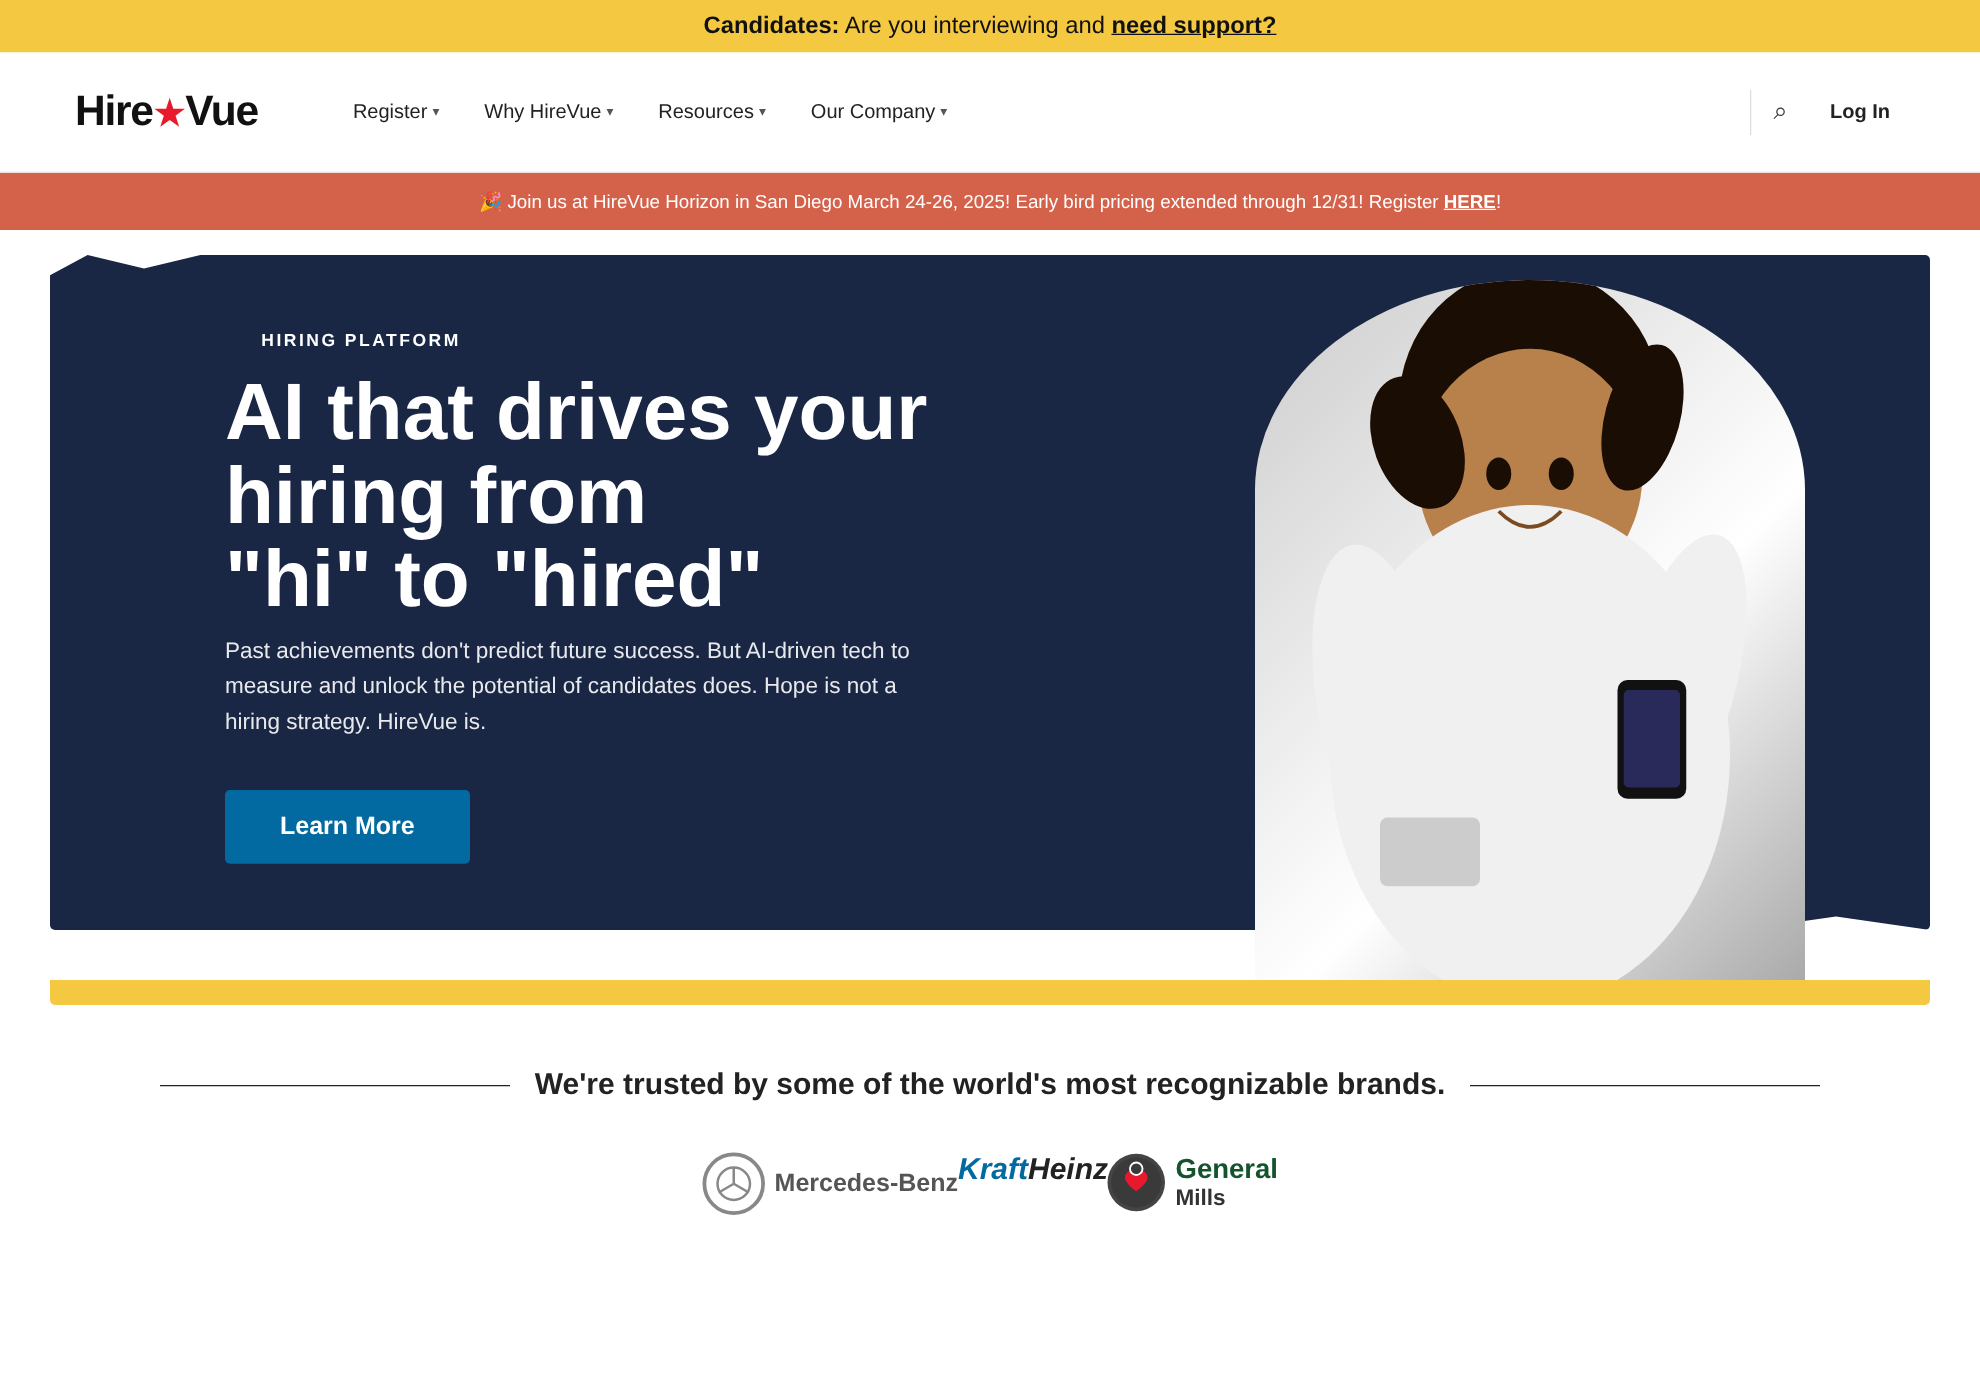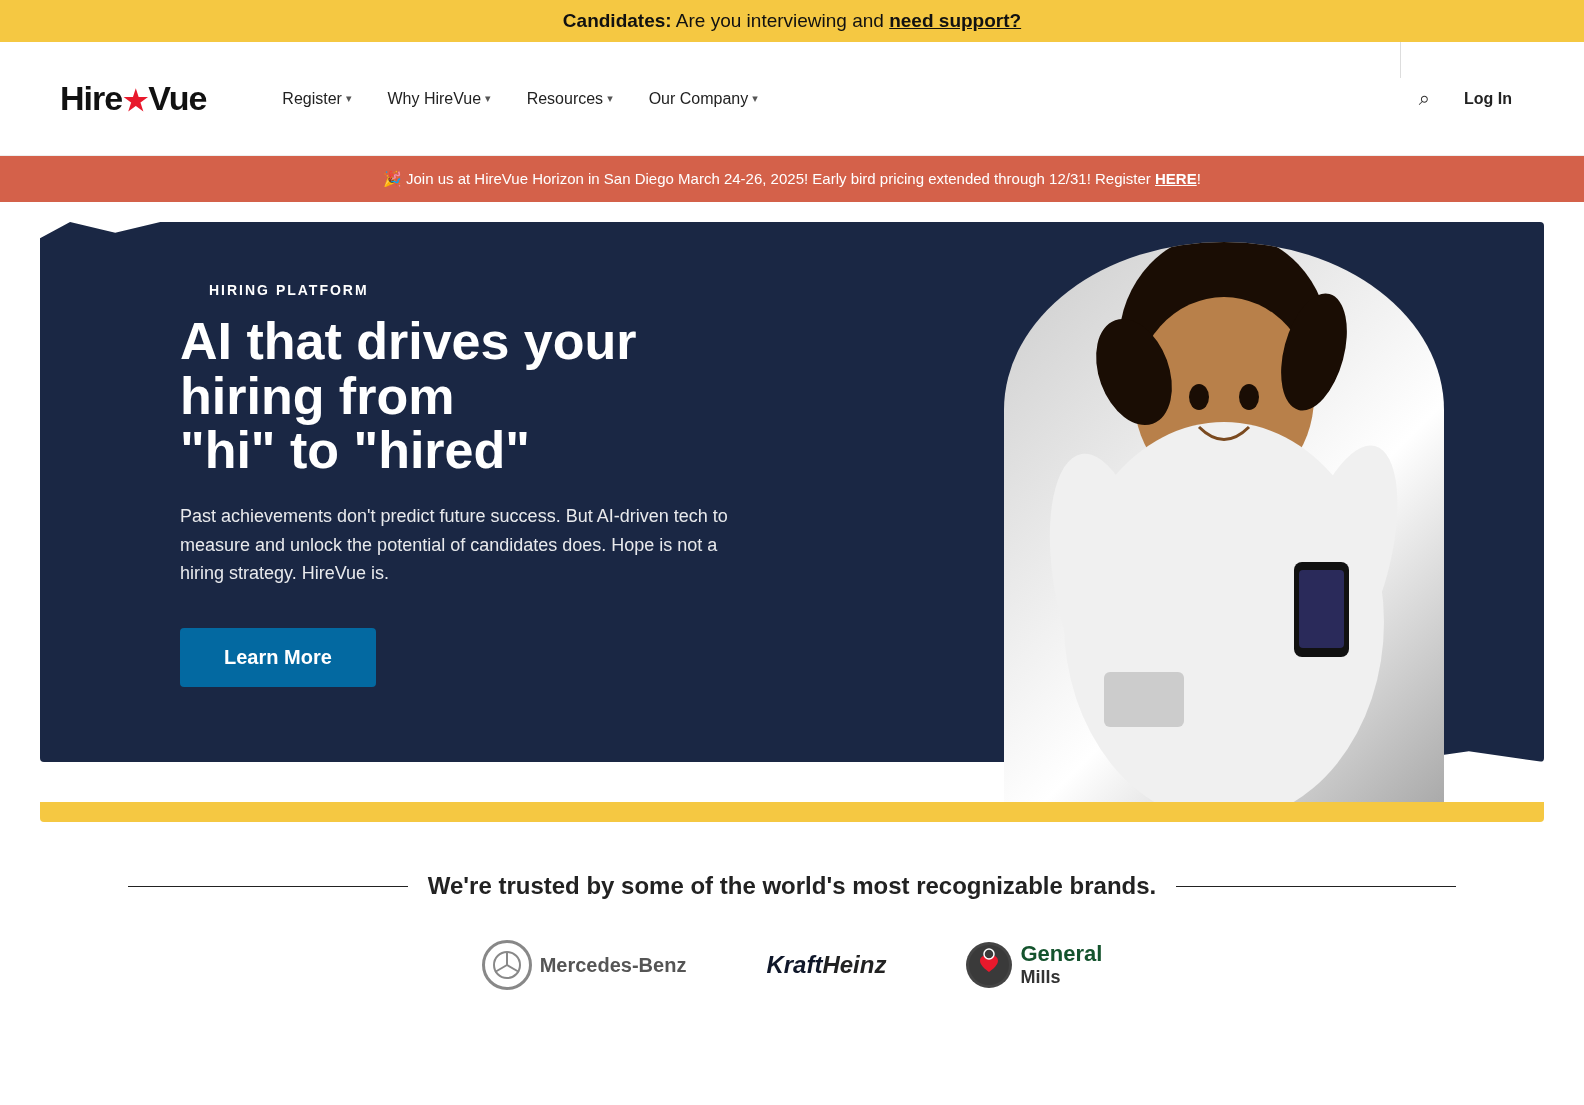--- a/index.html
+++ b/index.html
@@ -12,22 +12,23 @@
       padding: 10px 20px;
       font-size: 19px;
       color: #111;
     }
     .top-bar strong { font-weight: 700; }
     .top-bar a { color: #111; font-weight: 700; text-decoration: underline; }
 
     
     nav {
       display: flex;
+      align-items: center;
       padding: 0 60px;
-      height: 114px;
+      height: 96px;
       background: #fff;
       border-bottom: 1px solid #eee;
       position: relative;
     }
     .logo-wrap {
       display: flex;
       align-items: center;
       margin-right: 60px;
       text-decoration: none;
     }
@@ -145,25 +146,25 @@
     .hero-label {
       font-size: 14px;
       font-weight: 700;
       letter-spacing: 2px;
       text-transform: uppercase;
       color: #fff;
       margin-bottom: 16px;
       margin-left: 29px;
     }
     .hero-title {
-      font-size: 52px;
+      font-size: 64px;
       font-weight: 900;
       line-height: 1.05;
       color: #fff;
-      margin-bottom: 24px;
+      margin-bottom: 8px;
     }
     .hero-desc {
       font-size: 18px;
       line-height: 1.6;
       color: rgba(255,255,255,0.9);
       margin-bottom: 40px;
       max-width: 560px;
     }
     .learn-more-btn {
       background: #0369a1;
@@ -257,23 +258,22 @@
       margin-bottom: 40px;
     }
     .trust-line {
       flex: 1;
       height: 1px;
       background: #222;
       max-width: 280px;
     }
     .brand-logos {
       display: flex;
-      align-items: center;
+      align-items: flex-start;
       justify-content: center;
-      gap: 80px;
       flex-wrap: wrap;
     }
     .brand-logo {
       display: flex;
       align-items: center;
       gap: 8px;
       color: #555;
       font-size: 18px;
       font-weight: 700;
     }
@@ -429,21 +429,21 @@
           <line x1="15" y1="2" x2="15" y2="15" stroke="#888" stroke-width="2"></line>
           <line x1="15" y1="15" x2="3" y2="22" stroke="#888" stroke-width="2"></line>
           <line x1="15" y1="15" x2="27" y2="22" stroke="#888" stroke-width="2"></line>
         </svg>
       </div>
       <span style="color:#555; font-size:20px; font-weight:600;">Mercedes-Benz</span>
     </div>
 
     <div class="brand-logo">
       <span class="kraft-text">
-        <span style="font-weight:900; color:#0f172a;">Kraft</span><span style="font-style:italic; color:#222; font-weight:700;">Heinz</span>
+        <span style="font-weight:900; color:#0369a1;">Kraft</span><span style="font-style:italic; color:#222; font-weight:700;">Heinz</span>
       </span>
     </div>
 
     <div class="brand-logo">
       <div class="general-mills-icon">
         <svg width="42" height="42" viewBox="0 0 42 42">
           <circle cx="21" cy="21" r="20" fill="#3a3a3a"></circle>
 
           <path d="M21 14 C18 10 12 12 12 17 C12 22 21 28 21 28 C21 28 30 22 30 17 C30 12 24 10 21 14Z" fill="#e8192c"></path>
 

